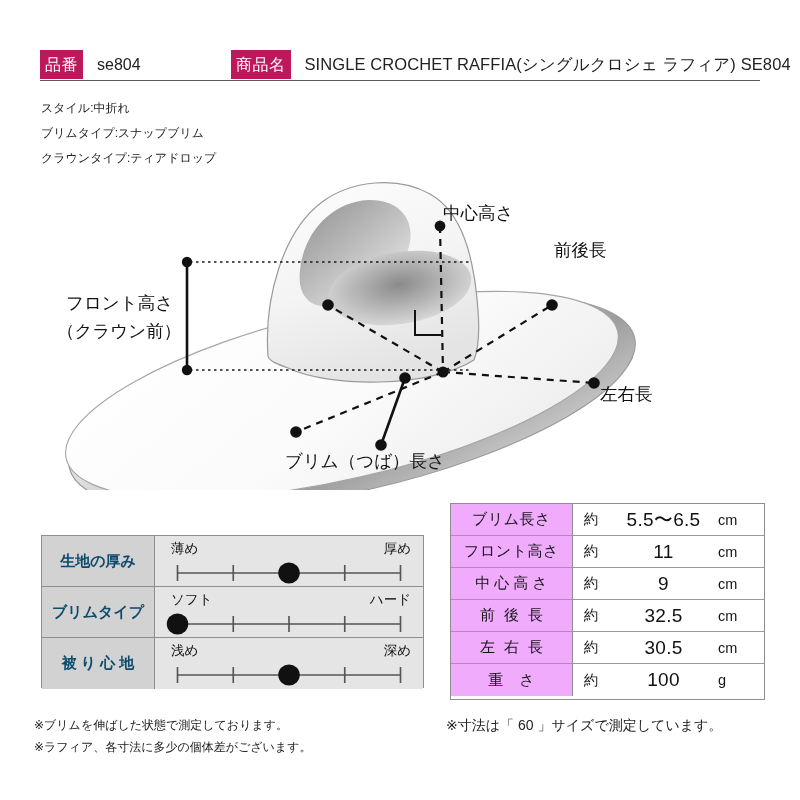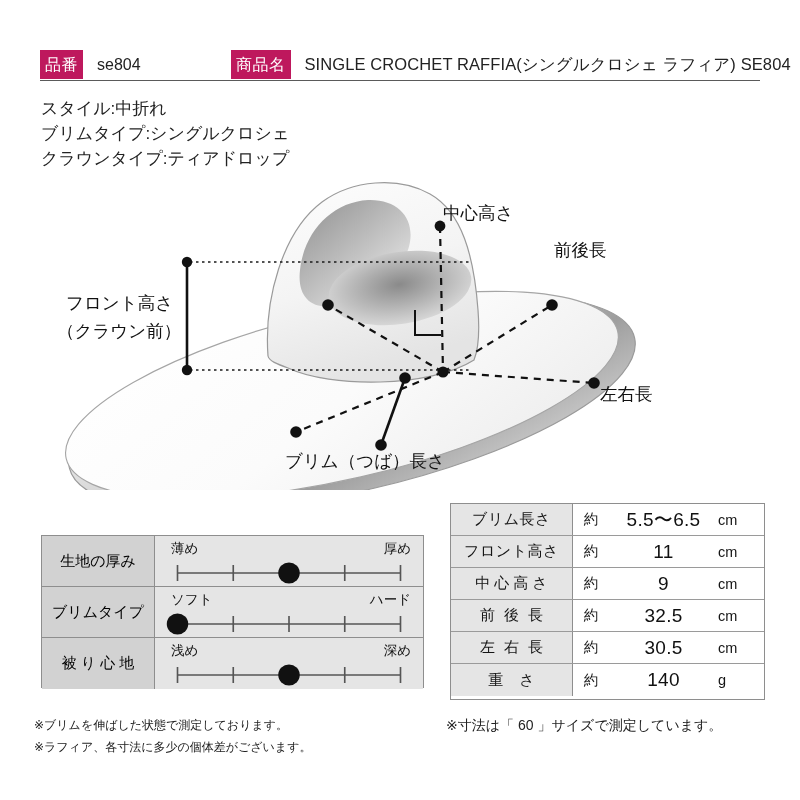--- a/index.html
+++ b/index.html
@@ -28,21 +28,21 @@
   }
   .hdr-val.code{min-width:120px;}
   .hdr-val.name{font-size:16.5px;letter-spacing:0.1px;}
   .hdr-rule{
     position:absolute;left:0;top:30px;width:720px;height:0;
     border-top:1.6px solid #5a5a5a;
   }
 
   
   .spec{position:absolute;left:41px;top:96px;width:420px;}
-  .spec div{font-size:17px;line-height:25px;color:#222;white-space:nowrap;}
+  .spec div{font-size:12px;line-height:25px;color:#222;white-space:nowrap;}
 
   
   .diagram{position:absolute;left:0;top:160px;width:800px;height:330px;}
   .diagram svg{display:block;}
   .dlabel{
     position:absolute;font-size:17.5px;color:#111;white-space:nowrap;
     line-height:23px;
   }
   .dlabel.two{line-height:26px;}
 
@@ -56,42 +56,42 @@
     box-sizing:border-box;
   }
   .rate-row{display:flex;height:51px;box-sizing:border-box;border-bottom:1.4px solid #8e8e8e;}
   .rate-row:last-child{border-bottom:none;}
   .rate-name{
     width:113px;flex:0 0 113px;
     background:#d2d2d2;
     border-right:1.4px solid #8e8e8e;
     box-sizing:border-box;
     display:flex;align-items:center;justify-content:center;
-    font-size:15px;color:#000000;
+    font-size:15px;color:#0c4a6e;font-weight:bold;
   }
   .rate-scale{flex:1;position:relative;background:#e5e5e5;}
   .scale-lbl{
     position:absolute;top:4px;font-size:13.5px;color:#111;white-space:nowrap;
   }
   .scale-lbl.lo{left:16px;}
   .scale-lbl.hi{right:12px;}
   .scale-svg{position:absolute;left:0;top:24px;width:100%;height:26px;}
 
   
   .meas-table{
     position:absolute;left:450px;top:503px;
     width:315px;height:197px;
     border:1.4px solid #8e8e8e;
     box-sizing:border-box;
   }
   .meas-row{display:flex;height:32px;box-sizing:border-box;border-bottom:1.2px solid #9a9a9a;}
   .meas-row:last-child{border-bottom:none;}
   .meas-name{
     width:122px;flex:0 0 122px;
-    background:#e5e5e5;
+    background:#f0abfc;
     border-right:1.3px solid #8e8e8e;
     box-sizing:border-box;
     display:flex;align-items:center;justify-content:center;
     font-size:15px;color:#151515;letter-spacing:0.5px;
   }
   .meas-approx{
     width:36px;flex:0 0 36px;
     display:flex;align-items:center;justify-content:center;
     font-size:14.5px;color:#151515;
   }
@@ -121,21 +121,21 @@
       <div class="badge">品番</div>
       <div class="hdr-val code">se804</div>
       <div class="badge">商品名</div>
       <div class="hdr-val name">SINGLE CROCHET RAFFIA(シングルクロシェ ラフィア) SE804</div>
     </div>
     <div class="hdr-rule"></div>
   </div>
 
   <div class="spec">
     <div>スタイル:中折れ</div>
-    <div>ブリムタイプ:シングルクロシェ</div>
+    <div>ブリムタイプ:スナップブリム</div>
     <div>クラウンタイプ:ティアドロップ</div>
   </div>
 
   <div class="diagram">
     <svg width="800" height="330" viewBox="0 0 800 330">
       <defs>
         <linearGradient id="crownGrad" x1="0" y1="0" x2="0.35" y2="1">
           <stop offset="0%" stop-color="#fdfdfd"></stop>
           <stop offset="55%" stop-color="#f4f4f4"></stop>
           <stop offset="100%" stop-color="#e4e4e4"></stop>
@@ -319,21 +319,21 @@
     <div class="meas-row">
       <div class="meas-name" style="letter-spacing: 9px; text-indent: 9px;">左右長</div>
       <div class="meas-approx">約</div>
       <div class="meas-val">30.5</div>
       <div class="meas-unit">cm</div>
     </div>
 
     <div class="meas-row">
       <div class="meas-name" style="letter-spacing: 16px; text-indent: 16px;">重さ</div>
       <div class="meas-approx">約</div>
-      <div class="meas-val">140</div>
+      <div class="meas-val">100</div>
       <div class="meas-unit">g</div>
     </div>
 
   </div>
 
   <div class="notes-left">
     <div>※ブリムを伸ばした状態で測定しております。</div>
     <div>※ラフィア、各寸法に多少の個体差がございます。</div>
   </div>
   <div class="notes-right">

